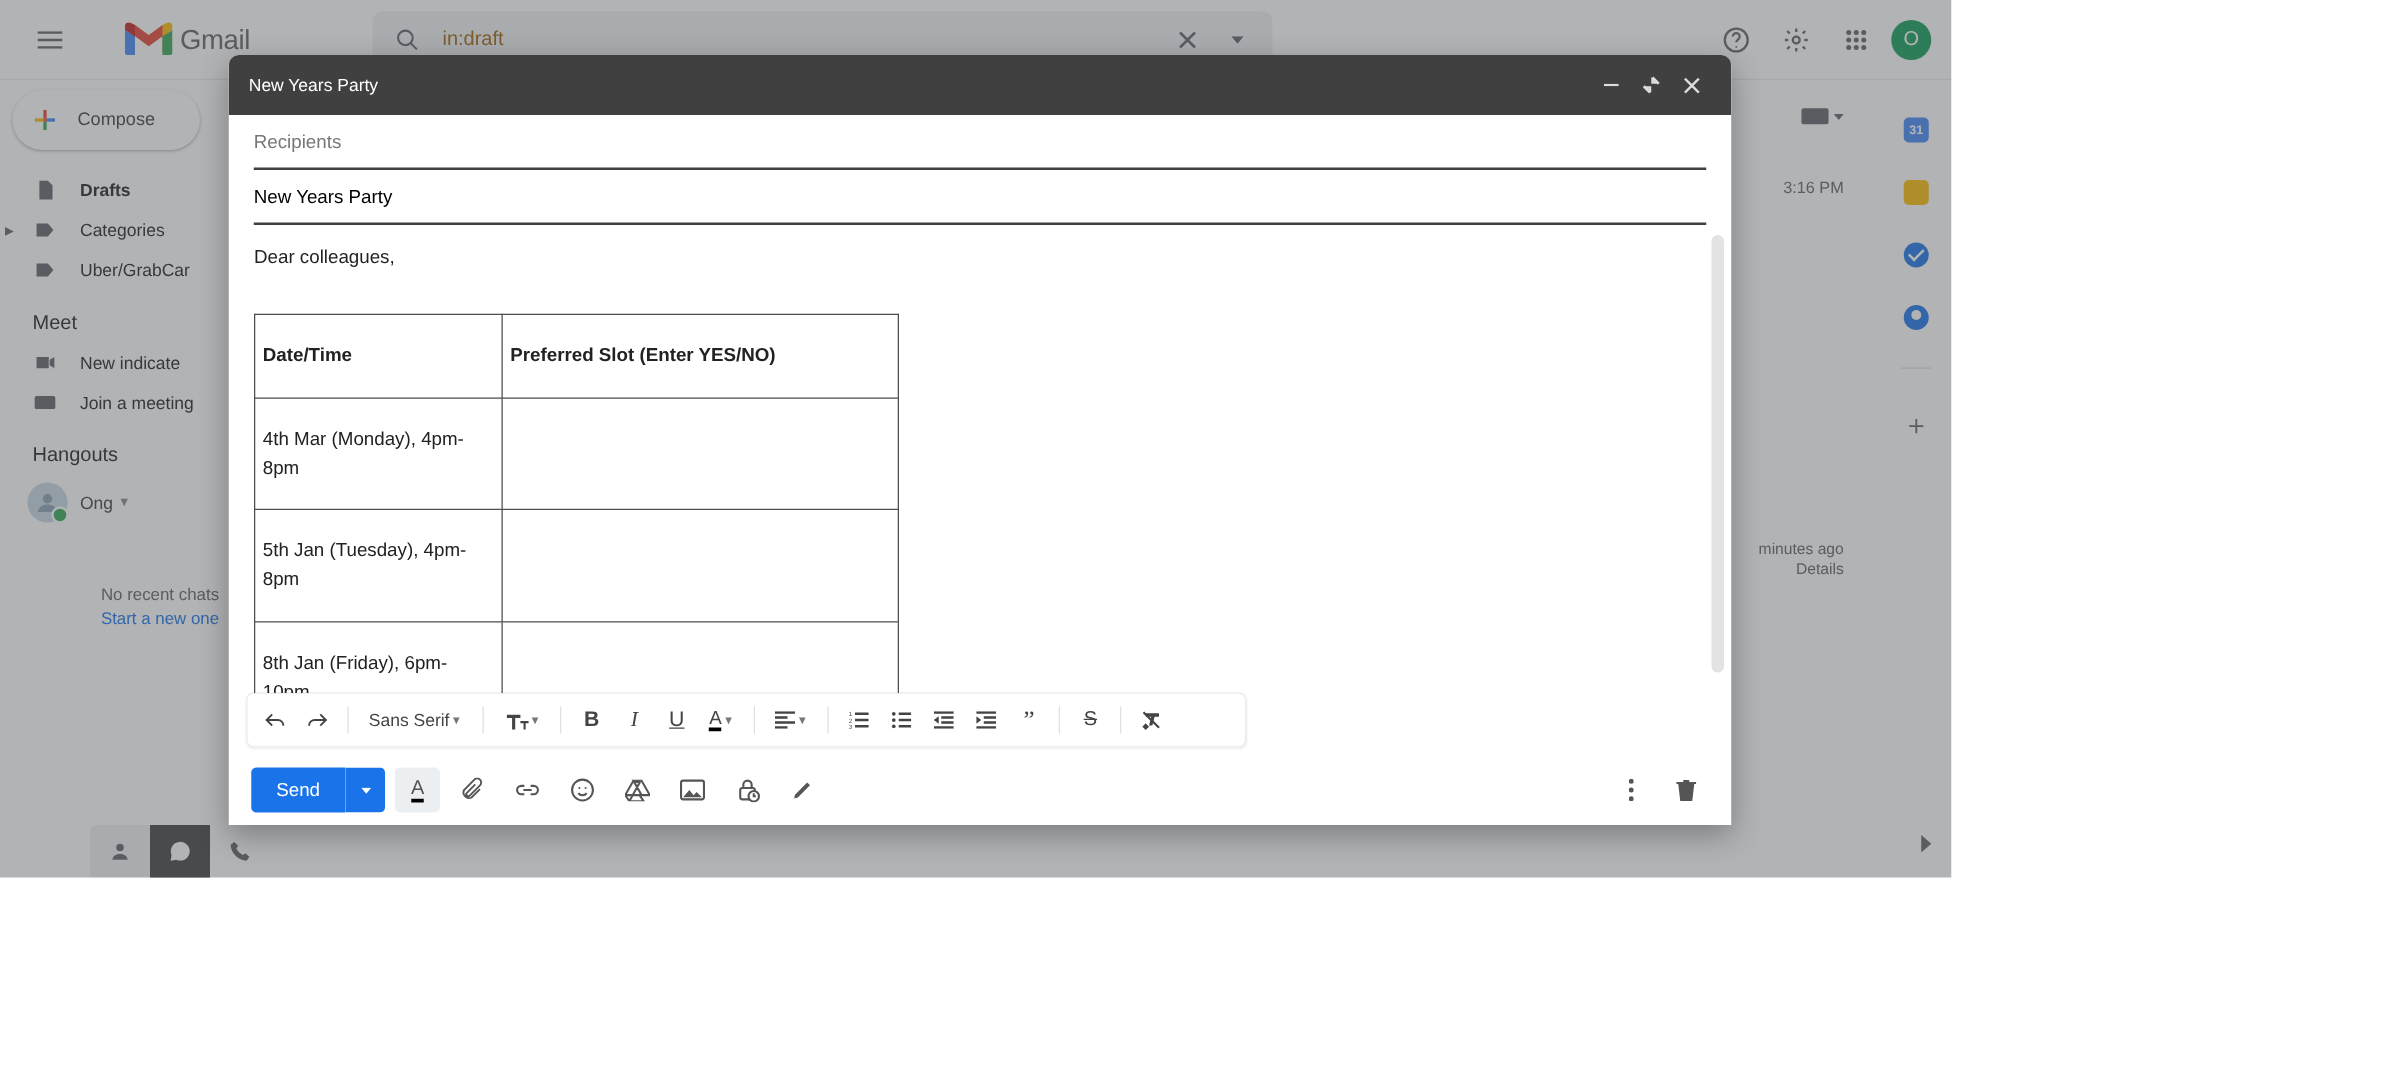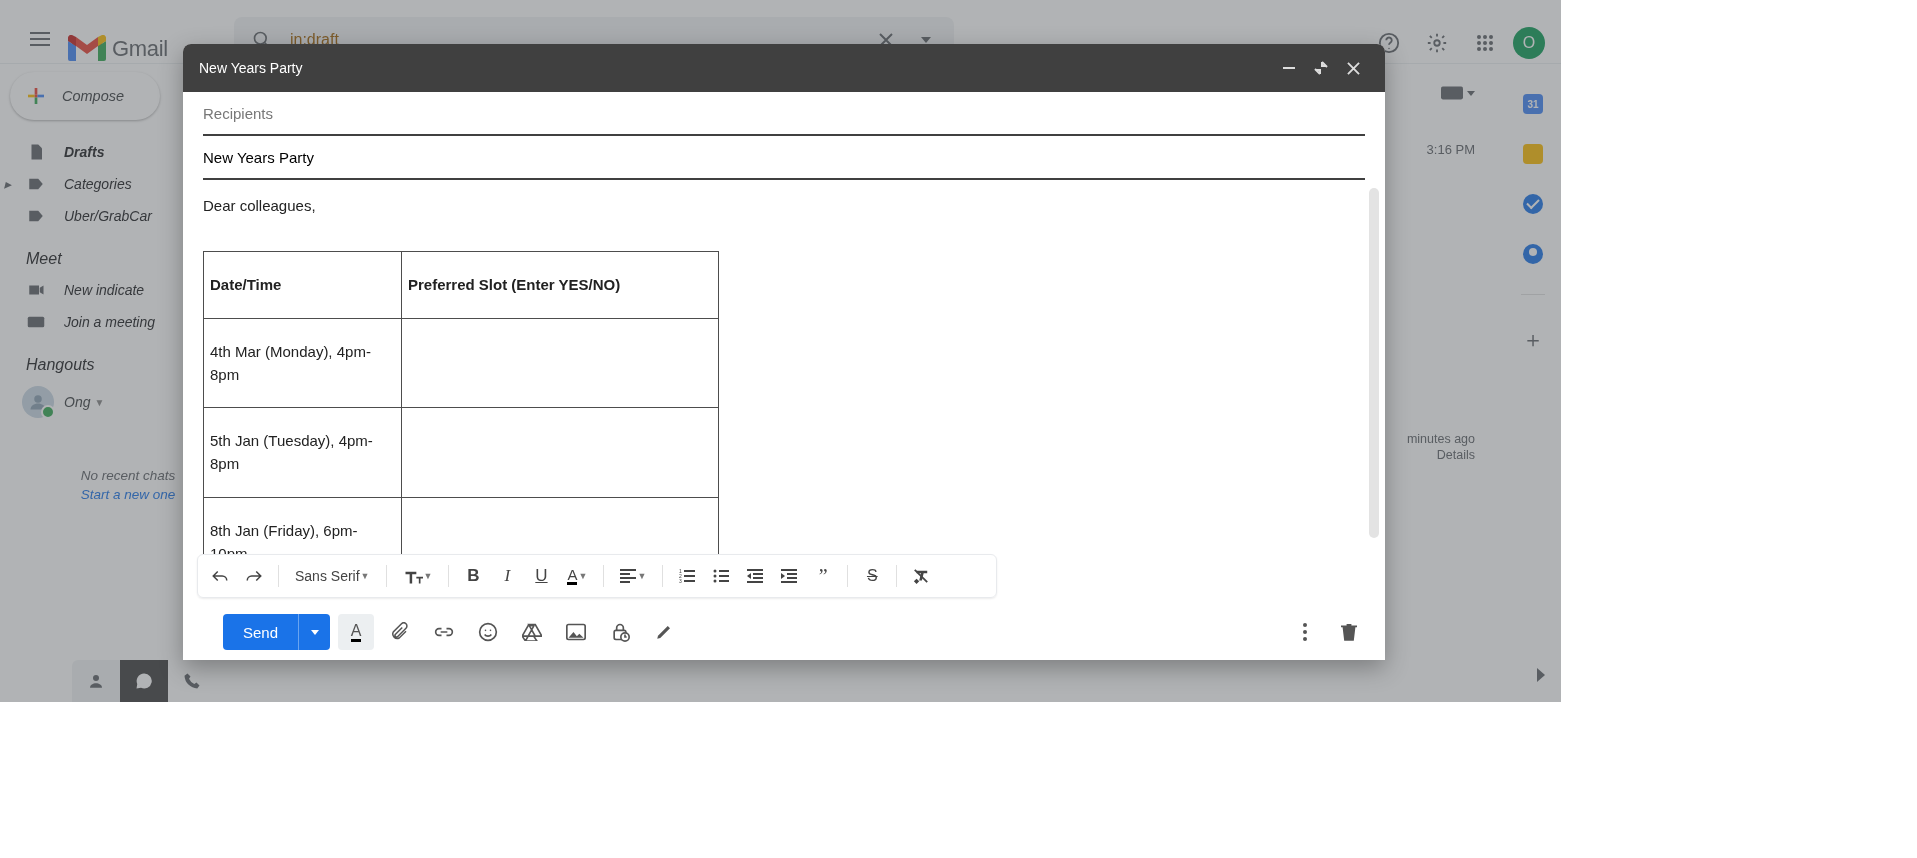--- a/index.html
+++ b/index.html
@@ -1,30 +1,30 @@
 <!DOCTYPE html>
 <html><head>
 <meta charset="utf-8">
 <style>
   * { box-sizing: border-box; }
   html, body { margin:0; padding:0; height:100%; font-family: Arial, "Helvetica Neue", Helvetica, sans-serif; background:#fff; overflow:hidden; }
   .app { position:relative; width:1561px; height:702px; }
   
-  .hdr { height:64px; display:flex; align-items:flex-end; padding:0 16px; border-bottom:1px solid #eceff1; }
+  .hdr { height:64px; display:flex; align-items:center; padding:0 16px; border-bottom:1px solid #eceff1;gap:32px; }
   .menu-btn { width:48px; height:48px; border-radius:50%; display:flex; align-items:center; justify-content:center; cursor:pointer; }
   .gmail-logo { display:flex; align-items:center; margin-left:4px; margin-right:48px; }
   .gmail-text { font-size:22px; color:#5f6368; margin-left:6px; letter-spacing:-0.3px; }
   .search { flex:0 0 720px; height:46px; background:#f1f3f4; border-radius:8px; display:flex; align-items:center; padding:0 8px; margin-left:18px; }
   .search input { flex:1; border:none; background:transparent; font-size:16px; color:#a16207; outline:none; padding:0 8px; }
   .icon-btn { width:40px; height:40px; display:flex; align-items:center; justify-content:center; color:#5f6368; border-radius:50%; cursor:pointer; }
   .hdr-right { margin-left:auto; display:flex; align-items:center; gap:8px; }
   .avatar { width:32px; height:32px; border-radius:50%; background:#0f9d58; color:#fff; display:flex; align-items:center; justify-content:center; font-size:16px; font-weight:500; }
   
   .body { display:flex; height:638px; }
-  .sidebar { width:256px; padding-top:8px;font-style:italic; }
+  .sidebar { width:256px; padding-top:8px; }
   .compose { margin:0 0 16px 10px; height:48px; width:150px; border-radius:24px; box-shadow:0 1px 3px rgba(0,0,0,0.2),0 1px 2px rgba(0,0,0,0.12); display:flex; align-items:center; padding-left:14px; cursor:pointer; background:#fff; }
   .compose-plus { width:24px; height:24px; margin-right:14px; position:relative; }
   .compose-label { font-size:14.5px; color:#3c4043; font-weight:500; }
   .nav-item { height:32px; display:flex; align-items:center; padding-left:26px; color:#202124; font-size:14px; border-top-right-radius:16px; border-bottom-right-radius:16px; cursor:pointer; position:relative; }
   .nav-item.bold { font-weight:700;align-items:center; }
   .nav-item .ico { width:20px; height:20px; margin-right:18px; display:flex; align-items:center; justify-content:center; color:#5f6368; }
   .nav-chevron { position:absolute; left:4px; color:#5f6368; }
   .section-h { font-size:16px; color:#202124; padding:18px 0 6px 26px; font-weight:500; }
   .hangouts-row { display:flex; align-items:center; padding:6px 0 6px 22px; }
   .presence { width:32px; height:32px; border-radius:50%; background:#c8d7e3; position:relative; margin-right:10px; display:flex; align-items:center; justify-content:center; }
@@ -66,21 +66,21 @@
   table.slot { border-collapse:collapse; margin-top:16px; width:516px; }
   table.slot th, table.slot td { border:1px solid #4d4d4d; padding:21px 6px; text-align:left; font-size:15px; vertical-align:bottom; }
   table.slot th { font-weight:700; height:52px; vertical-align:bottom; }
   table.slot .col1 { width:198px; }
   
   .fmt-bar { margin:0 14px 6px 14px; border:1px solid #e8eaed; border-radius:6px; height:44px; box-shadow:0 1px 2px rgba(0,0,0,0.08); display:flex; align-items:center; padding:0 6px; gap:2px; width:800px; }
   .fmt-bar .sep { width:1px; height:22px; background:#e0e0e0; margin:0 6px; }
   .fmt-btn { min-width:32px; height:32px; display:flex; align-items:center; justify-content:center; color:#444; cursor:pointer; border-radius:4px; font-size:15px; }
   .fmt-btn.wide { min-width:auto; padding:0 8px; font-size:14px; gap:1px; }
   
-  .send-row { height:56px; display:flex; align-items:center; padding:0 18px; gap:8px;margin-left:22px; }
+  .send-row { height:56px; display:flex; align-items:center; padding:0 18px; gap:8px; }
   .send-btn { height:36px; display:flex; align-items:stretch; }
   .send-main { background:#1a73e8; color:#fff; border:none; border-radius:4px 0 0 4px; padding:0 20px; font-size:15px; font-weight:500; cursor:pointer; }
   .send-drop { width:32px; background:#1a73e8; border-left:1px solid rgba(255,255,255,0.35); border-radius:0 4px 4px 0; display:flex; align-items:center; justify-content:center; color:#fff; cursor:pointer; }
   .tool-ico { width:36px; height:36px; display:flex; align-items:center; justify-content:center; color:#555; cursor:pointer; border-radius:4px; }
   .tool-ico.selected { background:#eceff1; }
   .send-row .spacer { flex:1; }
   svg { display:block; }
 </style>
 </head>
 <body>

